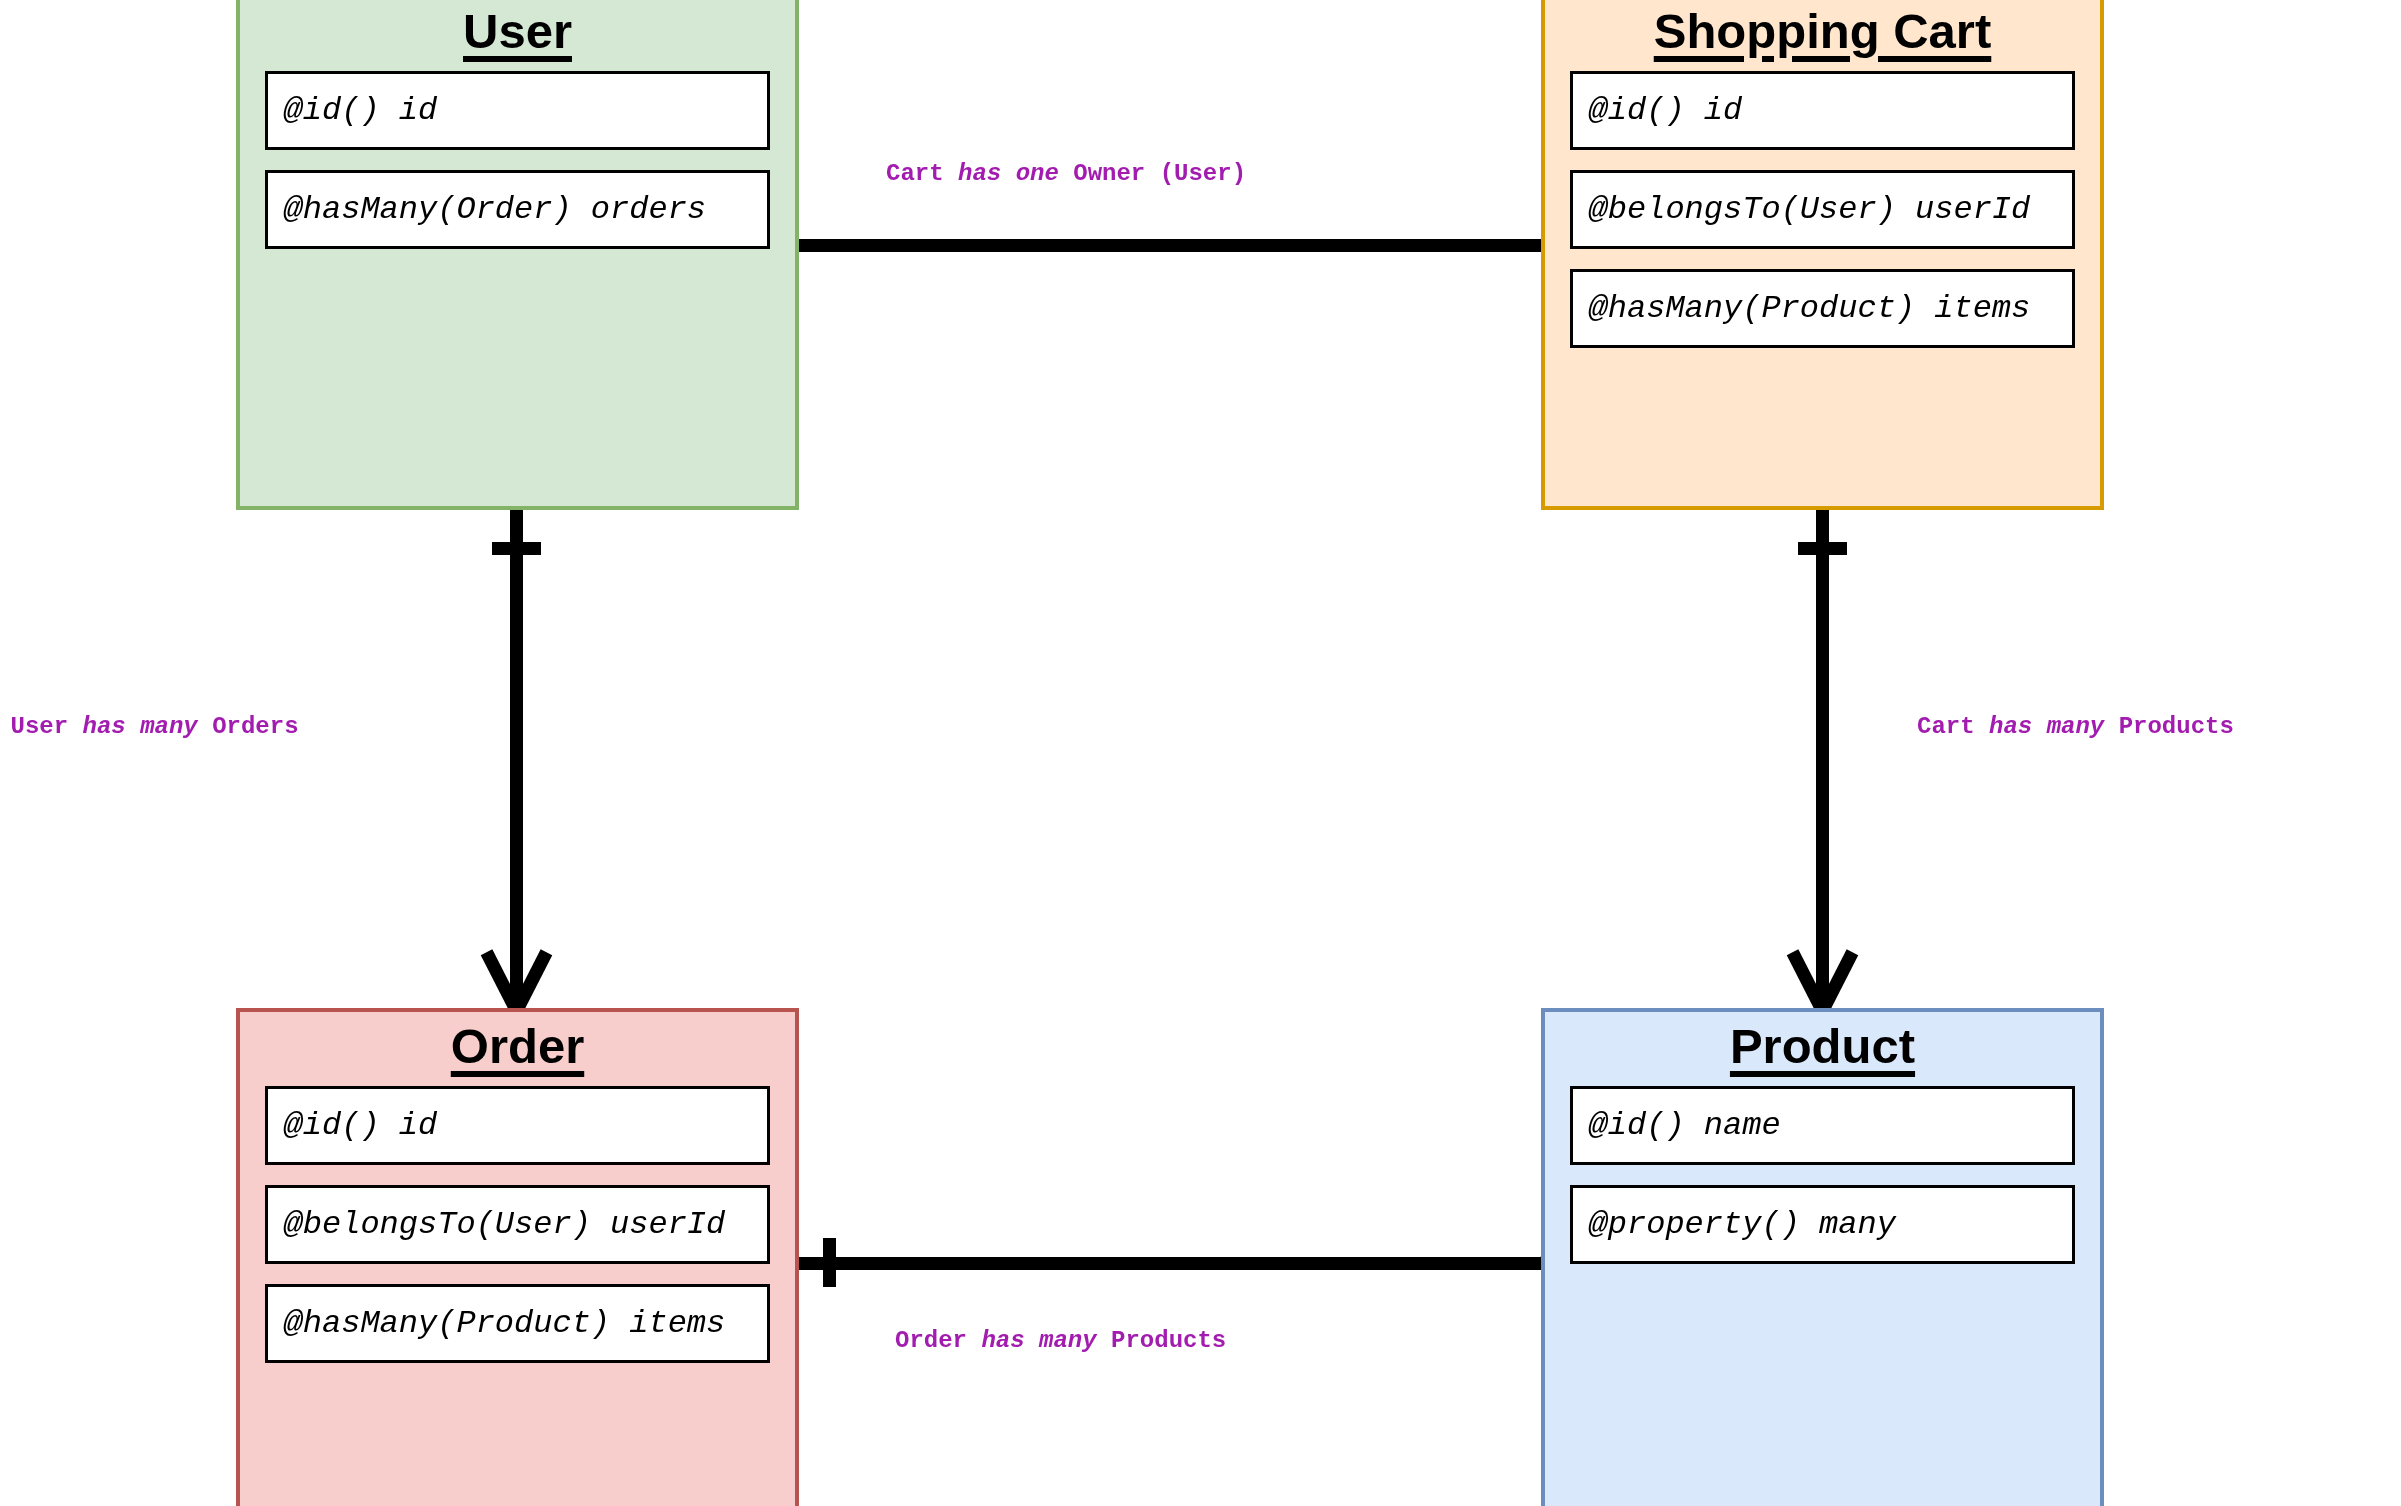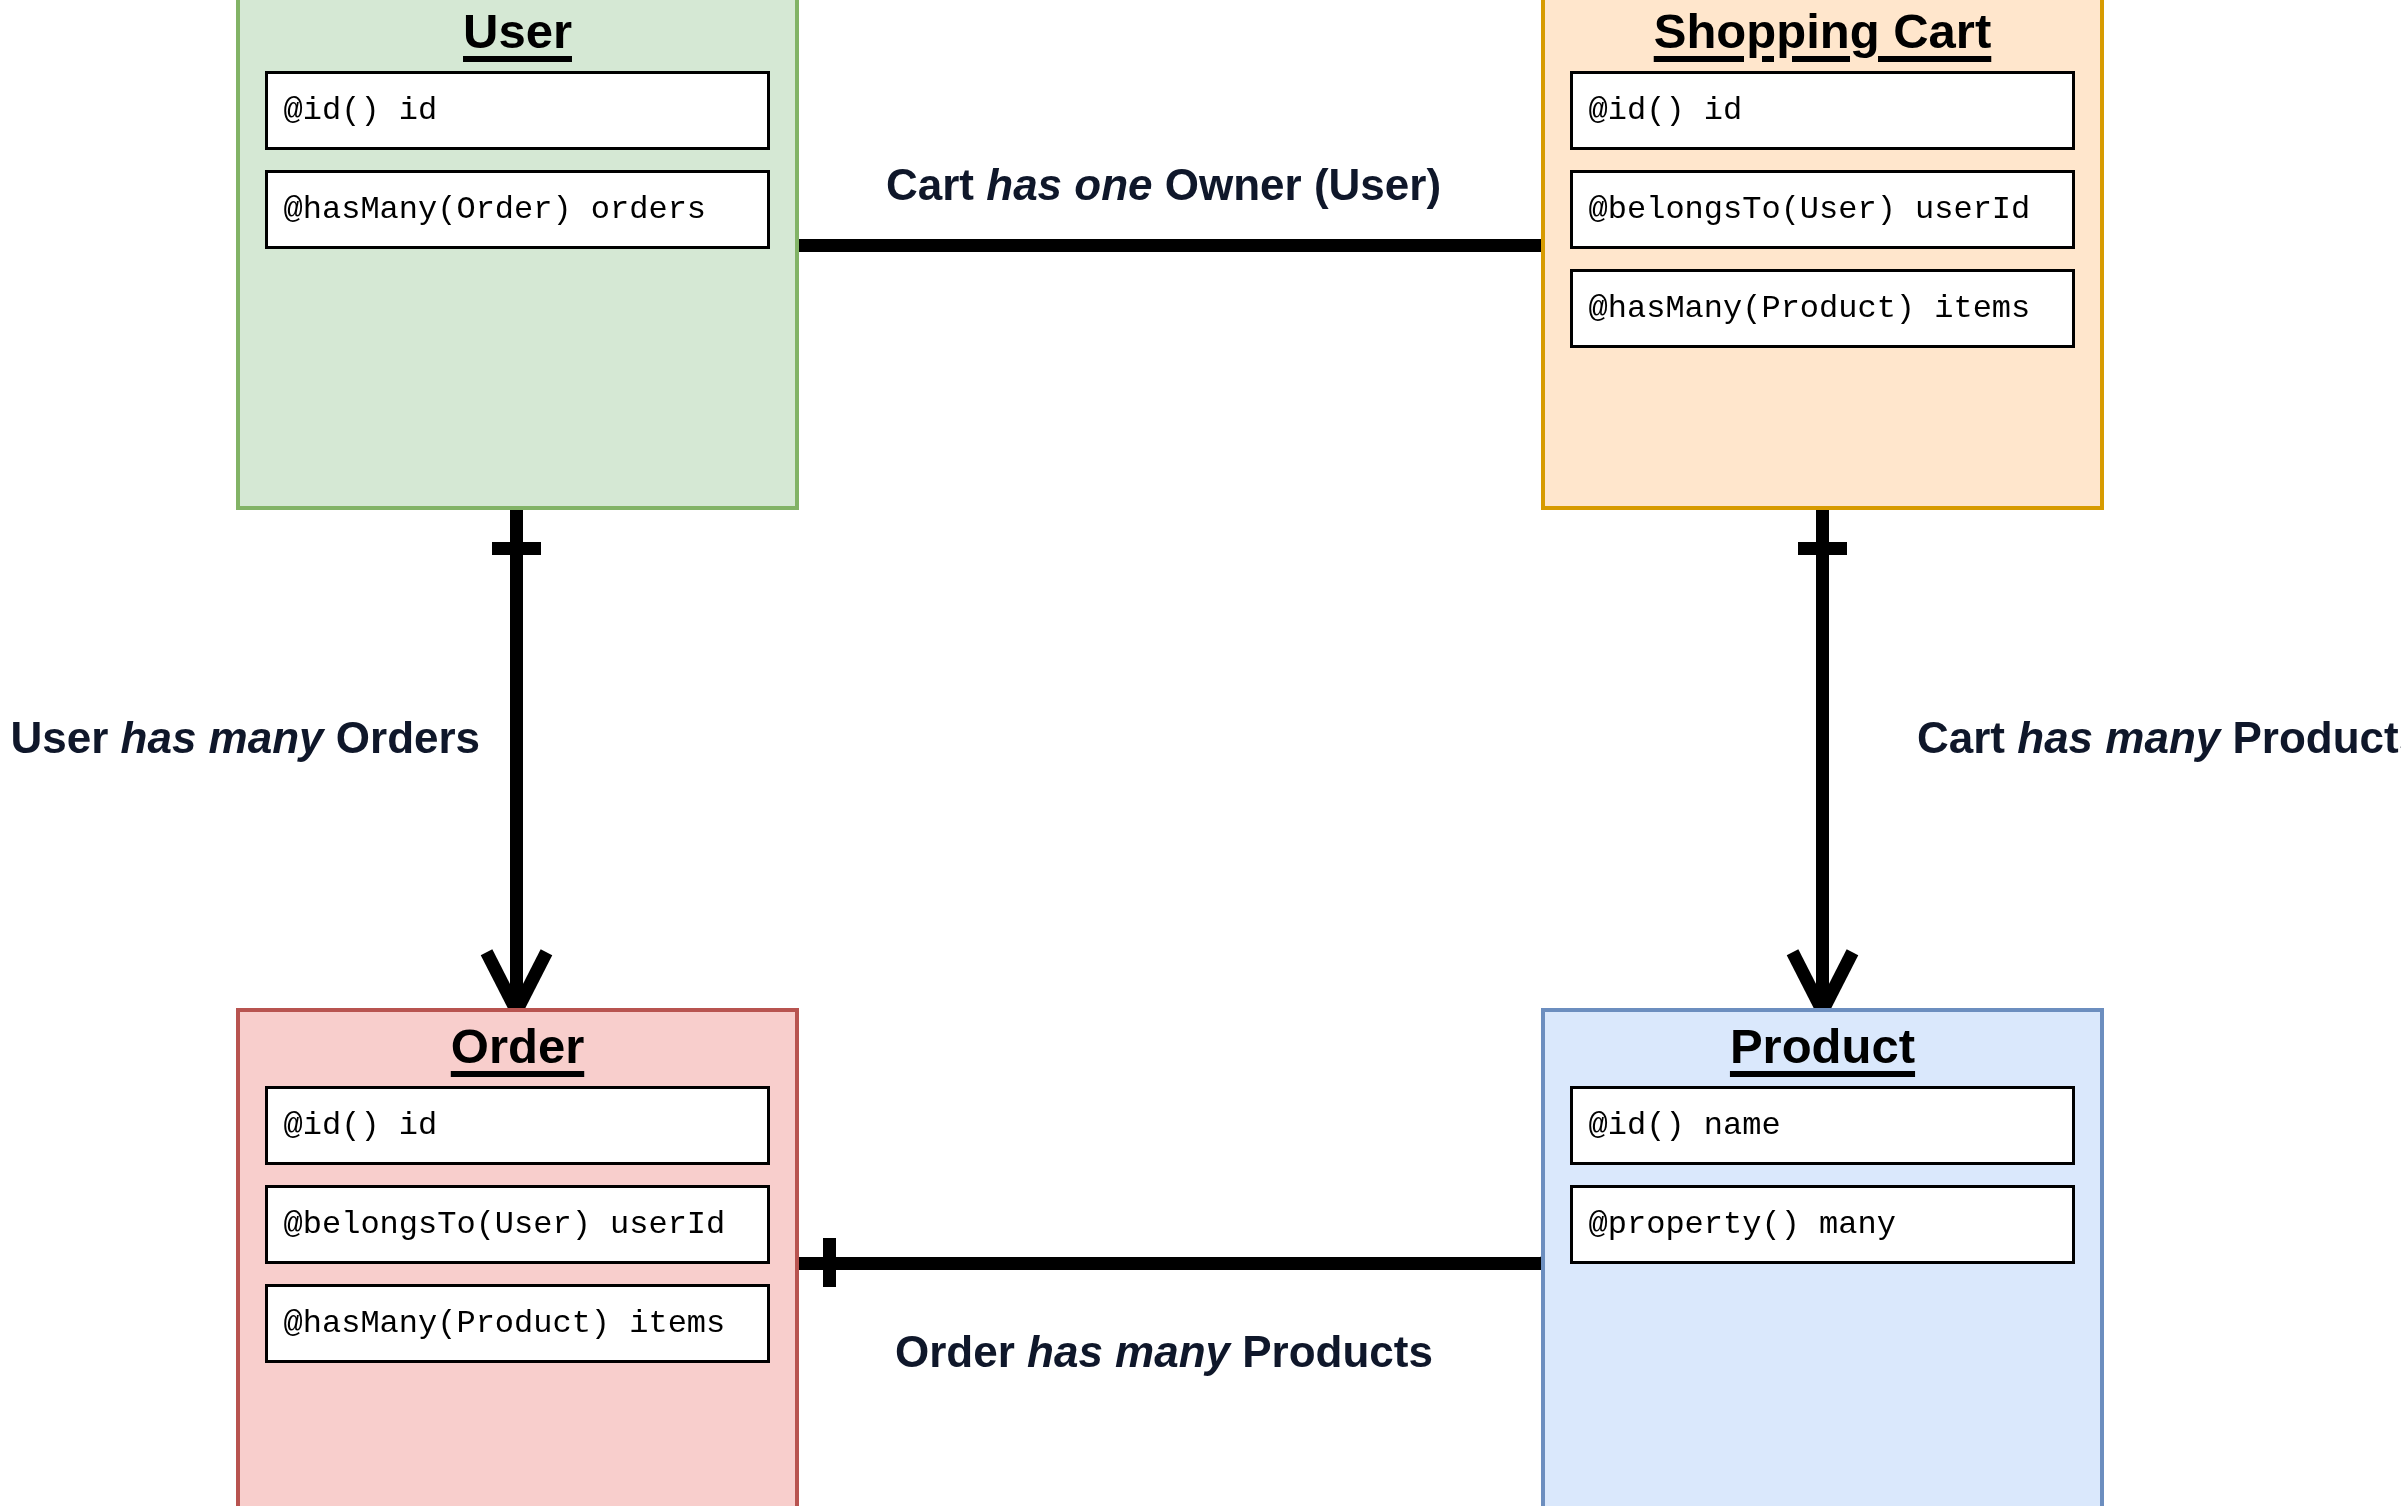--- a/index.html
+++ b/index.html
@@ -35,20 +35,21 @@
     text-decoration-thickness: 6.1px;
     text-underline-offset: 8px;
     margin-top: 8.8px;
     margin-bottom: 14px;
     font-family: "Liberation Sans", sans-serif;
     white-space: nowrap;
   }
   .attr-list {
     padding: 0 24.6px;
     box-sizing: border-box;
+    font-style: italic;
   }
   .attr {
     box-sizing: border-box;
     background: #ffffff;
     border: 3.5px solid #000000;
     height: 79px;
     display: flex;
     align-items: center;
     padding-left: 16px;
     margin-bottom: 20px;
@@ -83,24 +84,24 @@
   .crow { position: absolute; width: 0; height: 0; }
   .crow span {
     position: absolute;
     background: #000000;
     display: block;
   }
 
   
   .rel-label {
     position: absolute;
-    font-family: Liberation Sans, sans-serif;
+    font-family: Liberation Mono, monospace;
     font-weight: bold;
-    font-size: 44px;
-    color: #0f172a;
+    font-size: 24px;
+    color: #a21caf;
     white-space: nowrap;
     line-height: 1.1;
   }
   .rel-label i {
     font-style: italic;
     font-weight: bold;
   }
 
   .lbl-cart-owner   { left: 886px; top: 161px;  }
   .lbl-user-orders  { left: 10.5px;   top: 714px; text-align: center;  }

